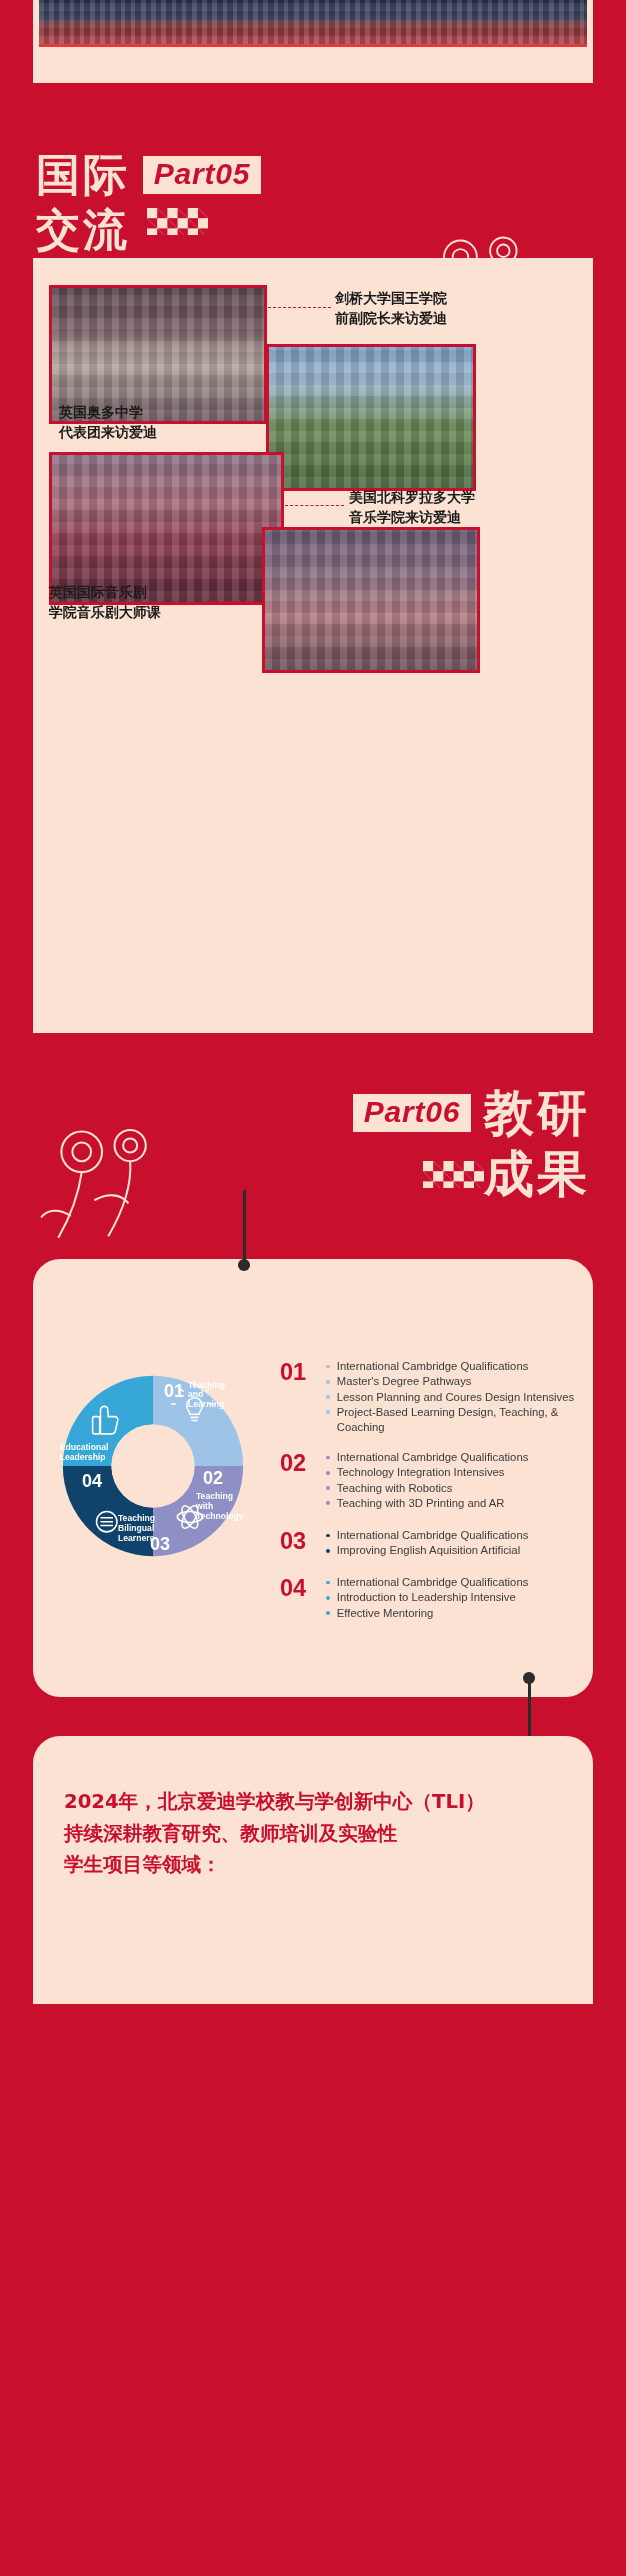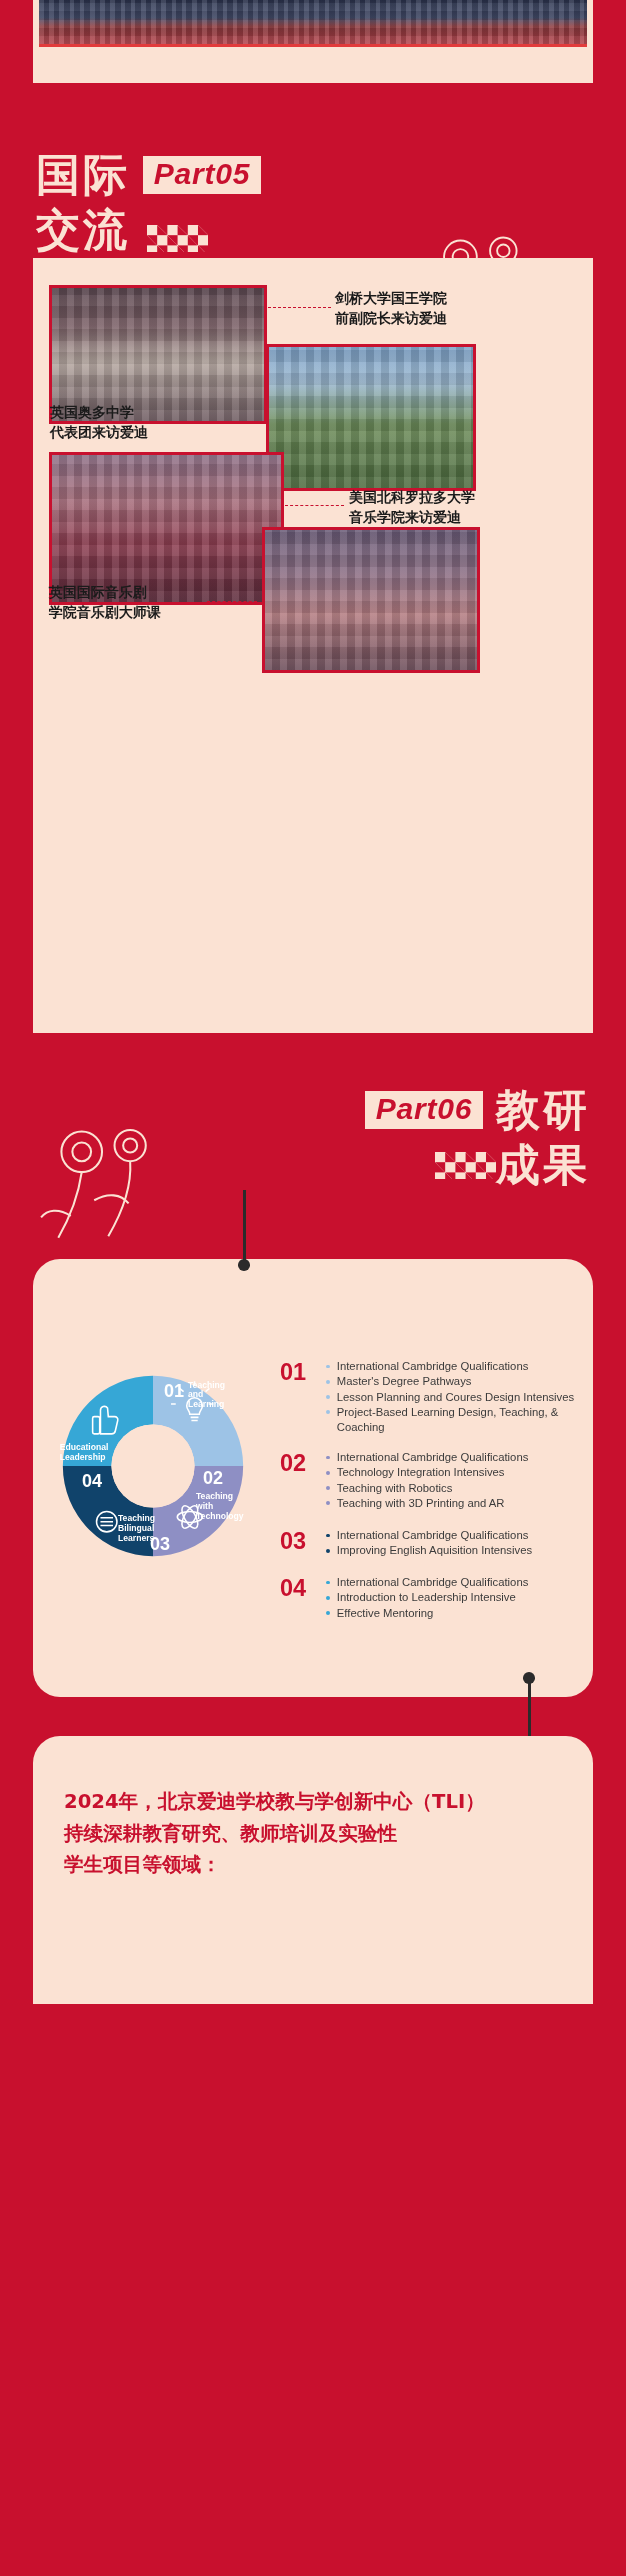--- a/index.html
+++ b/index.html
@@ -72,21 +72,21 @@
     background-image:
       linear-gradient(45deg,#C8102E 25%,transparent 25%,transparent 75%,#C8102E 75%),
       linear-gradient(45deg,#C8102E 25%,transparent 25%,transparent 75%,#C8102E 75%);
     background-size: 20.4px 20.4px;
     background-position: 0 0, 10.2px 10.2px;
   }
 
   
   #part05-title { left: 36px; top: 153px; }
   #part05-title .row1 { display:flex; align-items:center; gap:12.5px; }
-  #part05-title .row2 { display:flex; align-items:flex-end; gap:17px; margin-top:11px; }
+  #part05-title .row2 { display:flex; align-items:flex-start; gap:17px; margin-top:11px; }
   #part05-title .cn-title { font-size: 44px; }
   #part05-title .part-badge { font-size: 30px; }
 
   
   .flower { position:absolute; }
   .flower svg { display:block; }
 
   
   .panel-cream {
     position:absolute;
@@ -131,21 +131,21 @@
   .leader {
     position:absolute;
     height:0;
     border-top: 1.6px dashed #C8102E;
   }
 
   
   #part06-title { left: 36px; top: 1088px; }
   #part06-title .row1 { display:flex; align-items:center; gap:12.5px;padding-left:20px; }
   #part06-title .row2 { display:flex; align-items:center; gap:0; margin-top:11px; justify-content:flex-start;}
-  #part06-title .cn-title { font-size: 44px; }
+  #part06-title .cn-title { font-size: 50px; }
   #part06-title .part-badge { font-size: 30px; }
 
   #p06-panel {
     left: 33px; top: 1259px; width: 560px; height: 438px;
     border-radius: 27px;
   }
   .pin-line {
     position:absolute;
     width: 3.1px; background:#2b2b2b;
   }
@@ -300,21 +300,21 @@
         <i></i>
       </div>
     <div class="leader" style="left:235px; top:49px; width:63px;"></div>
     <div class="cap" style="left:302px; top:30px; width:196px;">剑桥大学国王学院
 前副院长来访爱迪</div>
 
     <div class="photo ph-b" style="left:233px; top:86px; width:210px; height:147px;">
         <i></i>
       </div>
     <div class="leader" style="left:180px; top:163px; width:50px;"></div>
-    <div class="cap" style="left:17px; top:144px; width:172px;">英国奥多中学
+    <div class="cap" style="left:26px; top:144px; width:172px;">英国奥多中学
 代表团来访爱迪</div>
 
     <div class="photo ph-c" style="left:15.7px; top:194px; width:235px; height:153px;">
         <i></i>
       </div>
     <div class="leader" style="left:252px; top:247px; width:59px;"></div>
     <div class="cap" style="left:316px; top:229px; width:204px;">美国北科罗拉多大学
 音乐学院来访爱迪</div>
 
     <div class="photo ph-d" style="left:229px; top:269px; width:218px; height:146px;">
@@ -424,21 +424,21 @@
       <li>Technology Integration Intensives</li>
       <li>Teaching with Robotics</li>
       <li>Teaching with 3D Printing and AR</li>
     </ul>
   </div>
 
   <div class="grp g3" style="left:280px; top:1528px; width:297px;">
     <div class="num">03</div>
     <ul>
       <li>International Cambridge Qualifications</li>
-      <li>Improving English Aquisition Intensives</li>
+      <li>Improving English Aquisition Artificial</li>
     </ul>
   </div>
 
   <div class="grp g4" style="left:280px; top:1575px; width:297px;">
     <div class="num">04</div>
     <ul>
       <li>International Cambridge Qualifications</li>
       <li>Introduction to Leadership Intensive</li>
       <li>Effective Mentoring</li>
     </ul>

